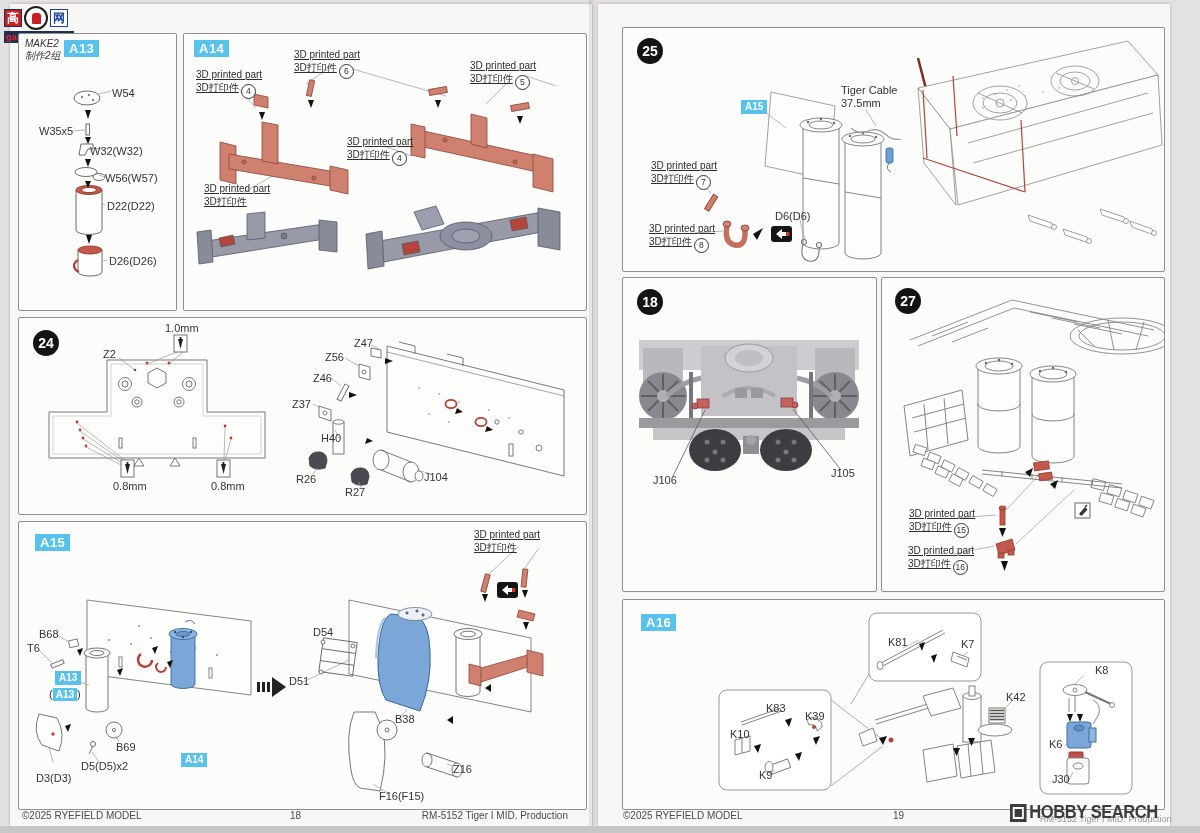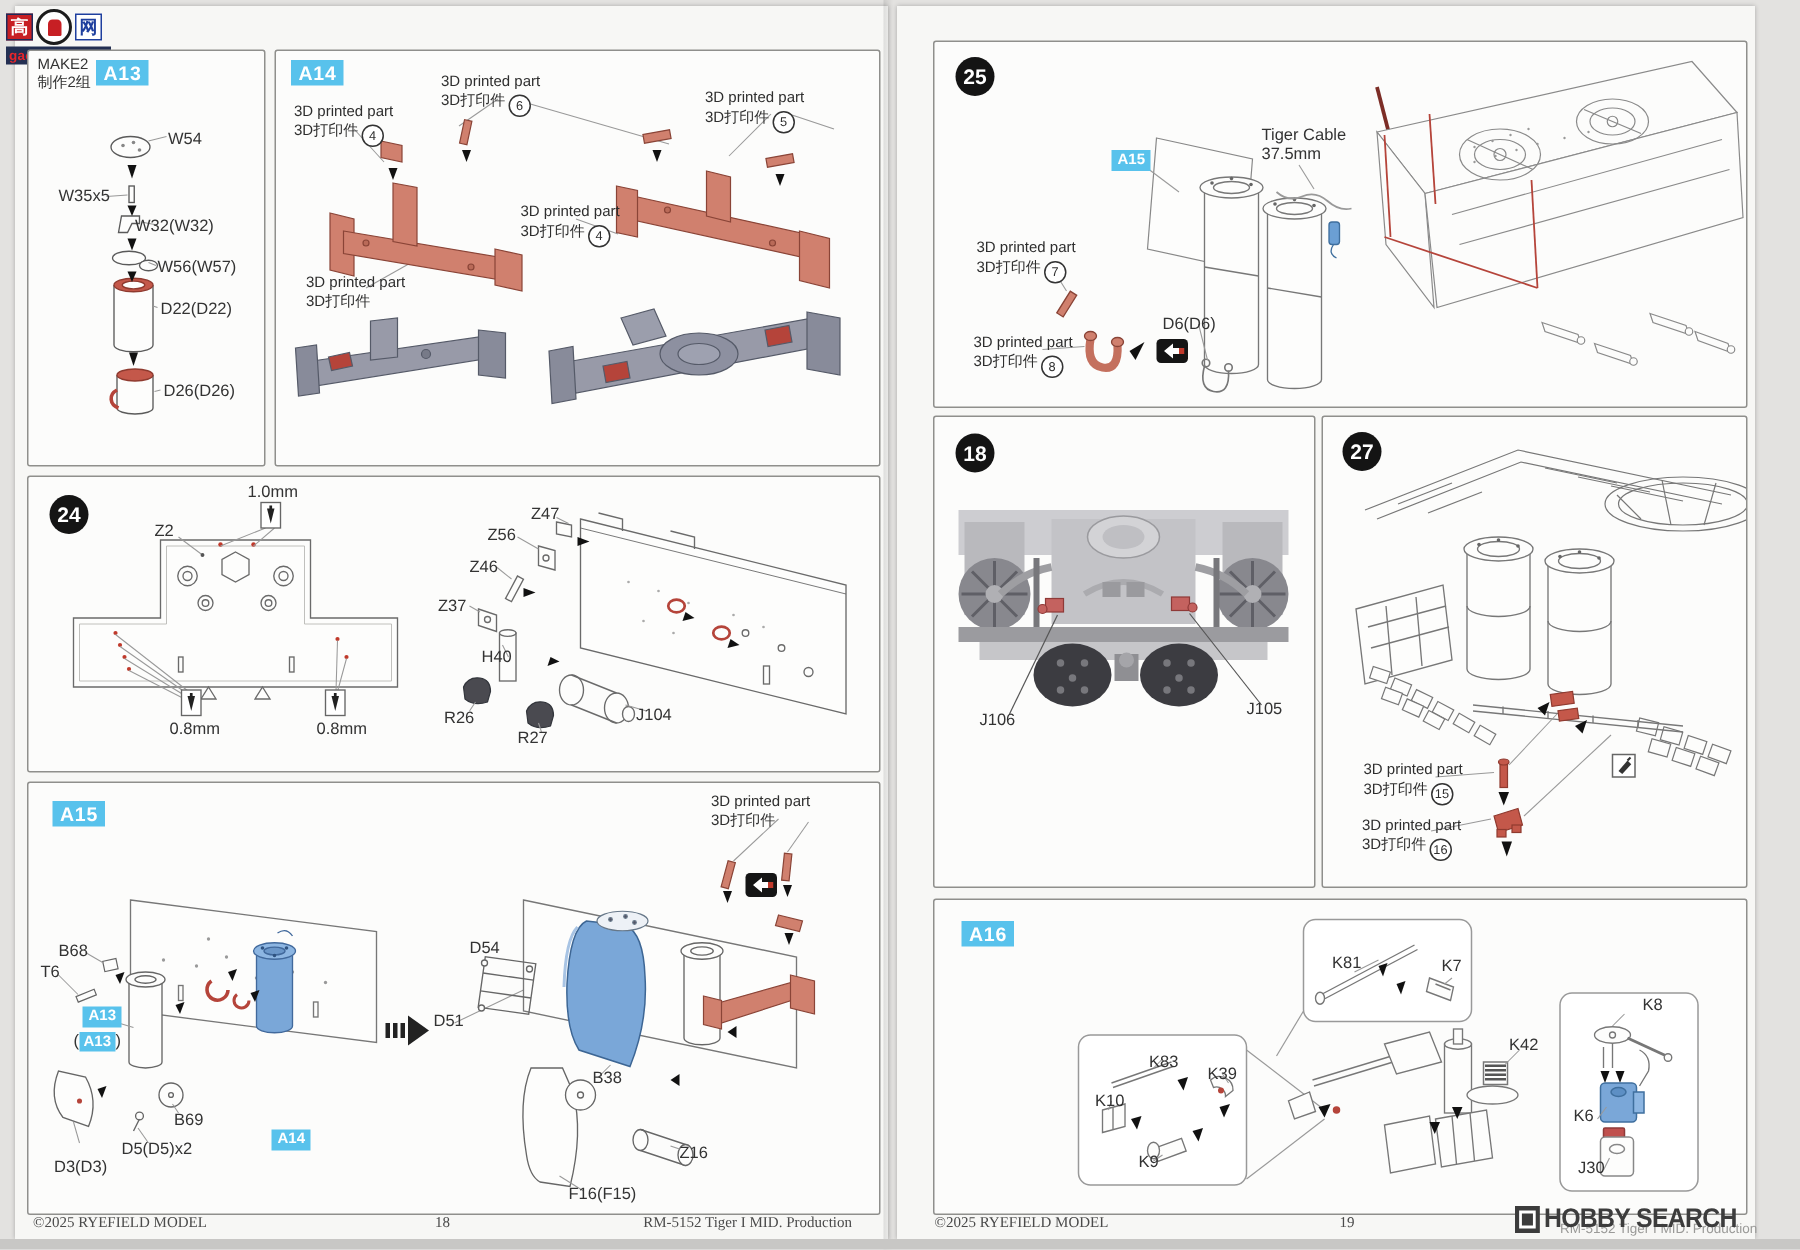--- a/index.html
+++ b/index.html
@@ -7,25 +7,25 @@
   #canvas{position:absolute;inset:0;}
   .page{position:absolute;background:#f7f7f5;box-shadow:0 0 3px rgba(0,0,0,.25);}
   .gutter{position:absolute;left:589px;top:0;width:11px;height:833px;background:linear-gradient(90deg,rgba(0,0,0,.10),rgba(0,0,0,0) 60%);}
   .bottomstrip{position:absolute;left:0;top:826px;width:1200px;height:7px;background:#c8c7c5;}
   .box{position:absolute;background:#fcfcfb;border:1px solid #8f8f8c;border-radius:2px;}
   .box svg{position:absolute;left:0;top:0;}
   .tag{position:absolute;background:#58c2ec;color:#fff;font-weight:700;font-size:13px;line-height:17px;padding:0 5px;letter-spacing:.5px;}
   .tagi{display:inline-block;background:#58c2ec;color:#fff;font-weight:700;font-size:10px;line-height:13px;padding:0 3px;}
   .tagsm{position:absolute;background:#58c2ec;color:#fff;font-weight:700;font-size:10px;line-height:14px;padding:0 4px;}
   .pl{position:absolute;color:#333;font-size:11px;white-space:nowrap;}
-  .np{position:absolute;color:#2e2e2e;font-size:10px;line-height:13px;white-space:nowrap;}
+  .np{position:absolute;color:#2e2e2e;font-size:10px;line-height:13px;white-space:nowrap;text-decoration:underline;}
   .cnum{display:inline-flex;align-items:center;justify-content:center;width:13px;height:13px;border:1px solid #333;border-radius:50%;font-size:8.5px;margin-left:2px;vertical-align:-3px;background:#fff;}
   .stepnum{position:absolute;width:26px;height:26px;border-radius:50%;background:#141414;color:#fff;font-weight:700;font-size:14px;display:flex;align-items:center;justify-content:center;}
-  .make{position:absolute;color:#333;font-size:10px;line-height:12px;}
-  .foot{position:absolute;font-size:10px;color:#4a4a4a;white-space:nowrap;font-family:Liberation Serif, serif;}
+  .make{position:absolute;color:#333;font-size:10px;line-height:12px;font-style:italic;}
+  .foot{position:absolute;font-size:10px;color:#4a4a4a;white-space:nowrap;}
   .footfaint{position:absolute;font-size:9px;color:#9a9a98;white-space:nowrap;}
   .hobby{position:absolute;display:flex;align-items:center;gap:3px;color:#3c3c3c;font-weight:700;font-size:18px;letter-spacing:-.5px;transform:scaleX(.92);transform-origin:left;}
   .hobbybox{width:18px;height:18px;background:#3c3c3c;position:relative;flex:0 0 auto;}
   .hobbybox:before{content:"";position:absolute;left:3px;top:3px;right:3px;bottom:3px;border:2px solid #fff;}
   .wm{position:absolute;left:4px;top:6px;width:70px;}
   .wmrow{display:flex;align-items:center;gap:2px;}
   .wmchar{width:16px;height:16px;background:#c71f24;color:#fff;font-weight:700;font-size:12px;display:flex;align-items:center;justify-content:center;border:1px solid #1e2a5a;}
   .wmchar2{background:#fff;color:#1e3f9e;border:1px solid #1e3f9e;}
   .wmcirc{width:20px;height:20px;border-radius:50%;background:#fff;border:2px solid #1c1c1c;display:flex;align-items:center;justify-content:center;}
   .wmthumb{width:9px;height:11px;background:#c71f24;border-radius:3px 3px 1px 1px;}

